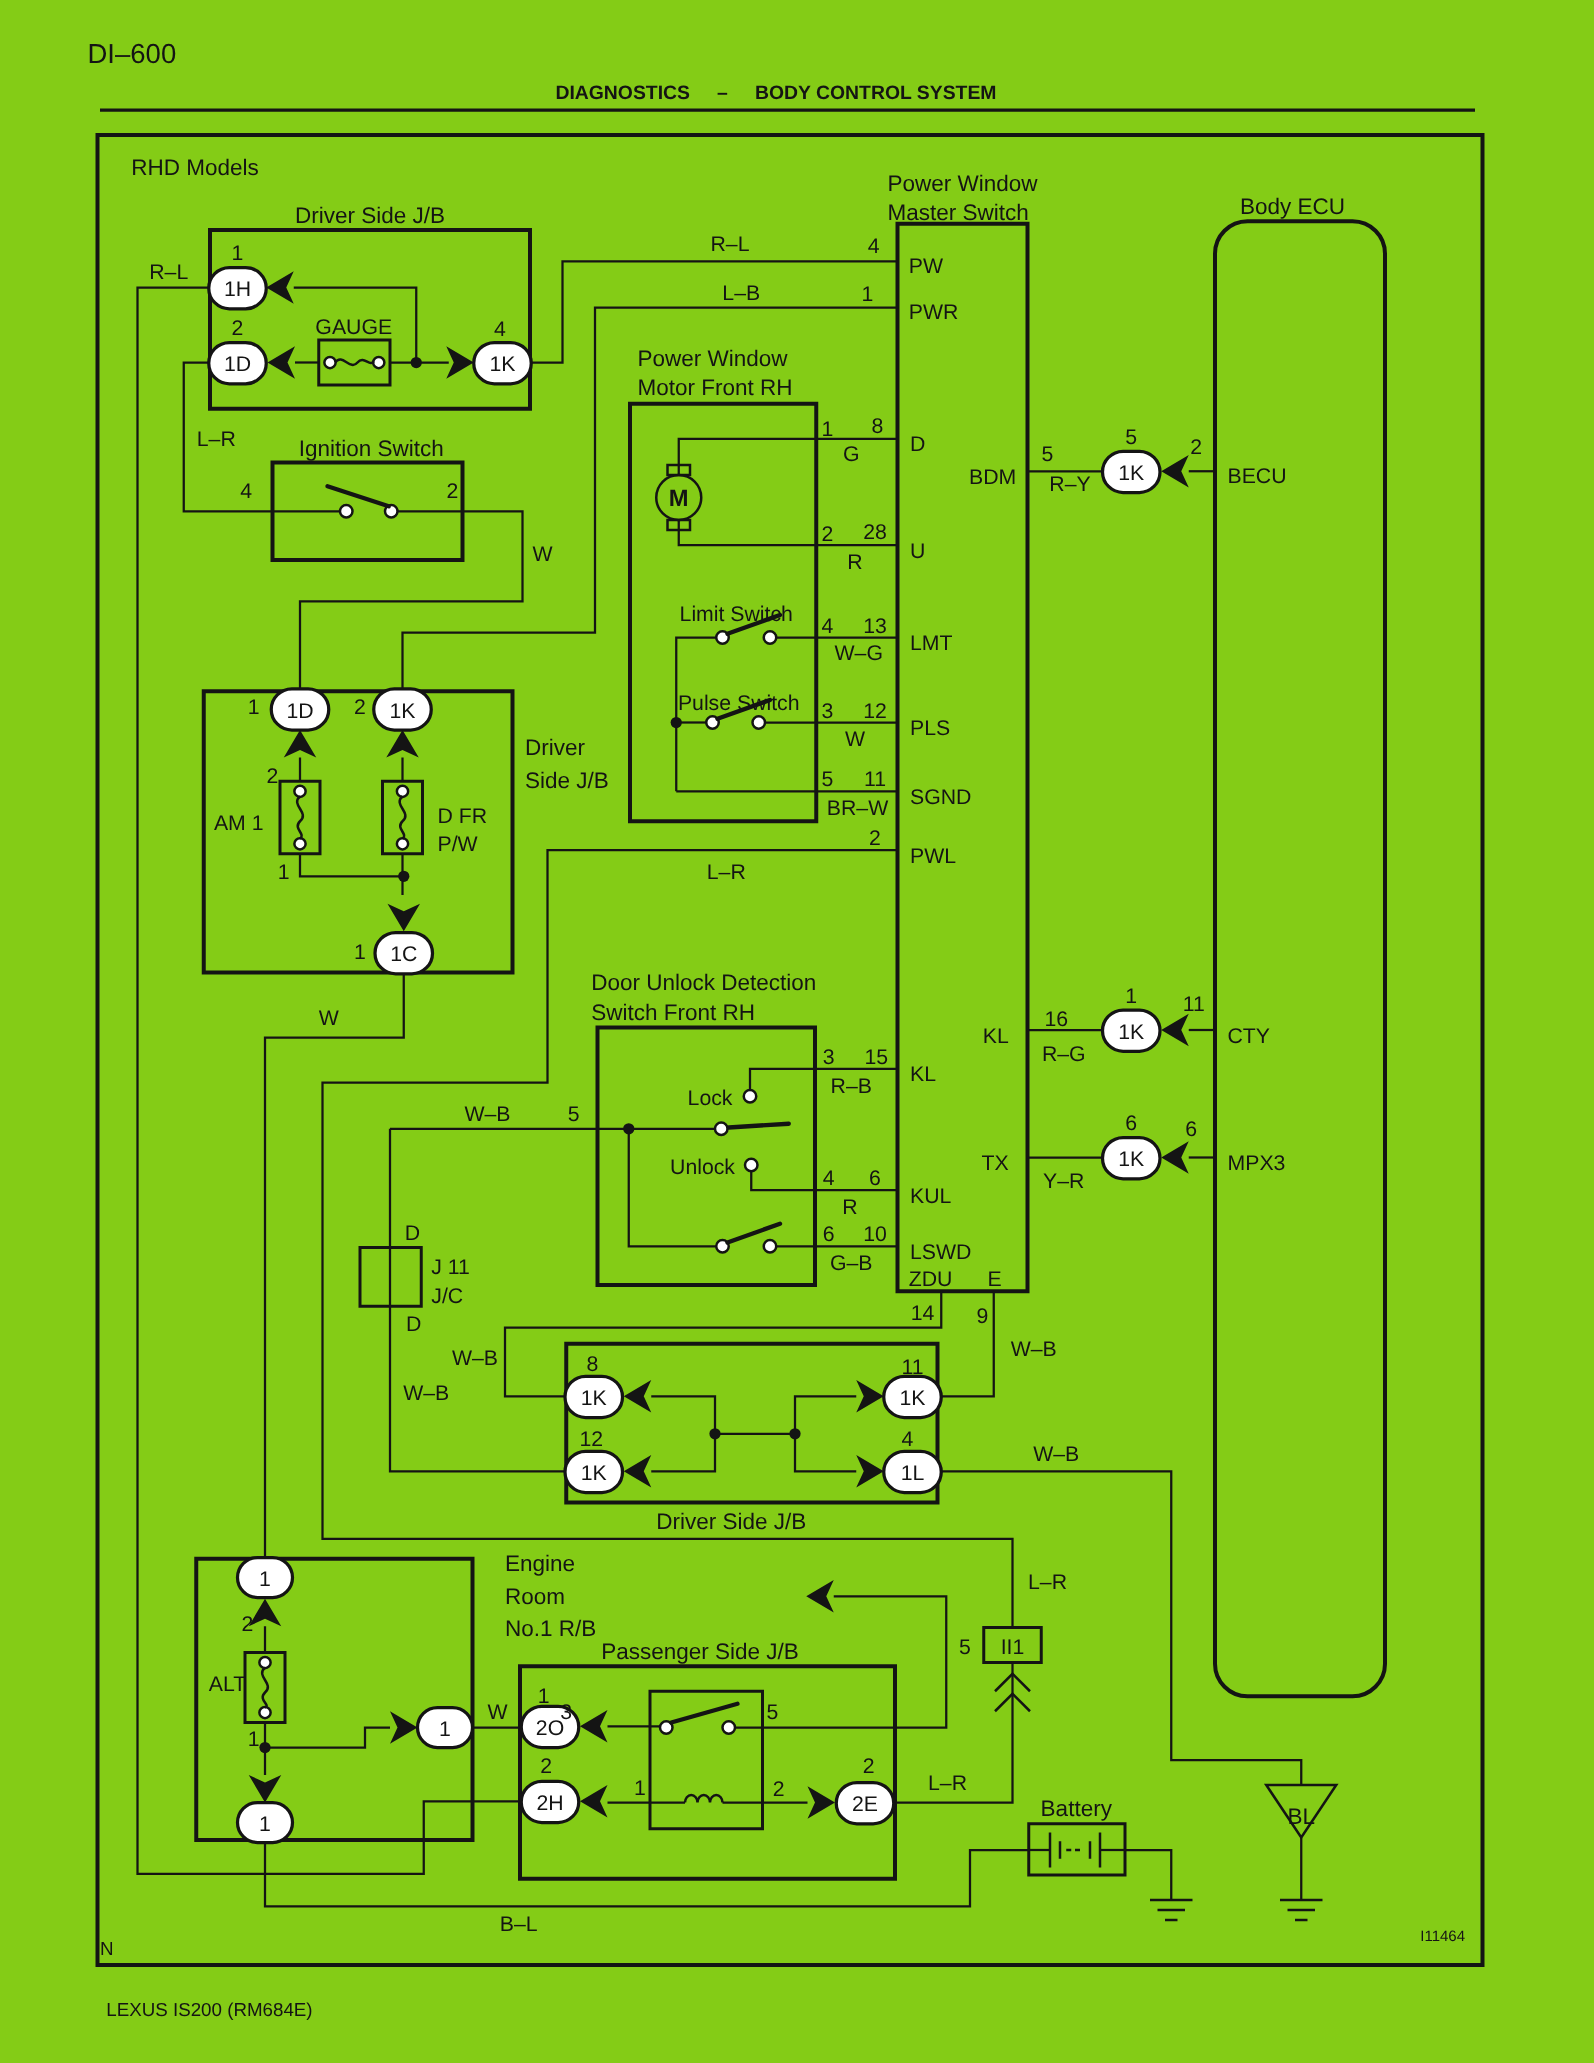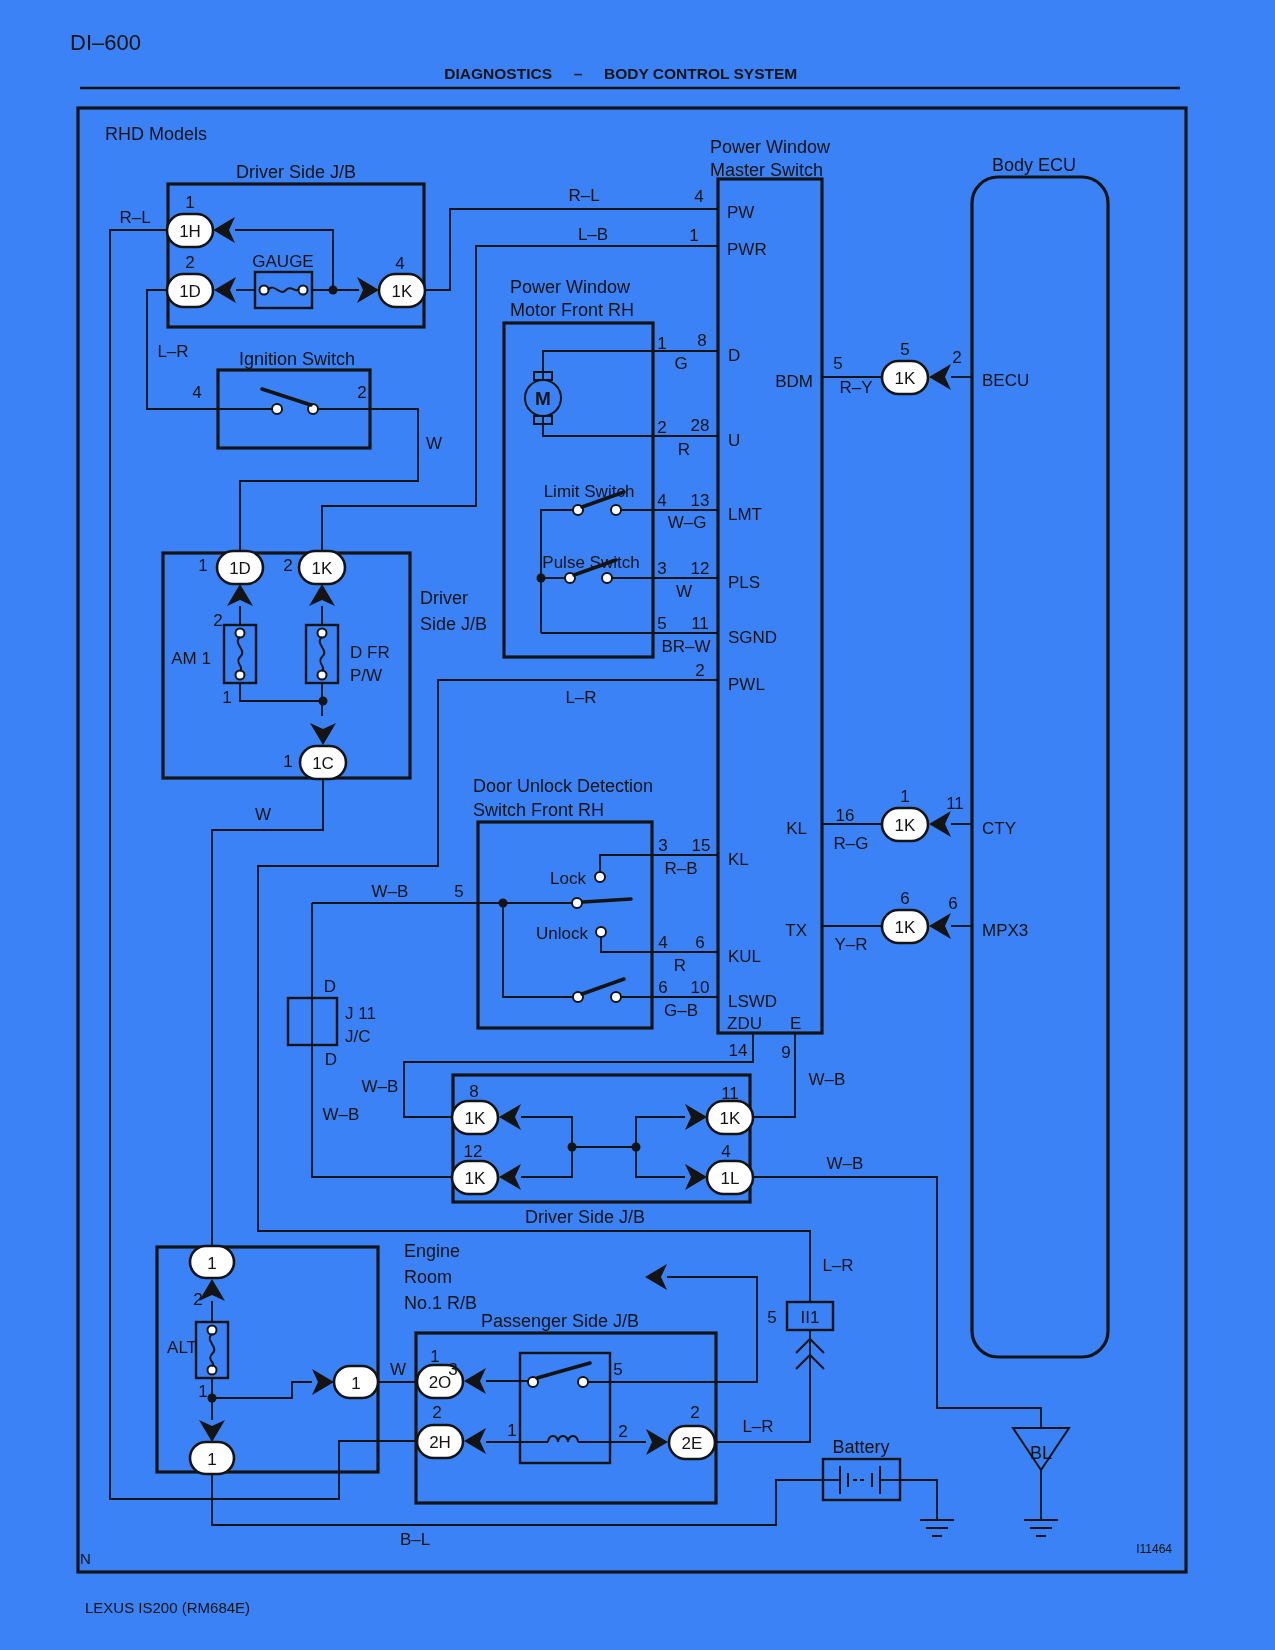--- a/index.html
+++ b/index.html
@@ -1,16 +1,16 @@
 <!DOCTYPE html>
 <html><head>
 <meta charset="utf-8">
 <style>
   html,body{margin:0;padding:0;background:#ddd;}
-  .page{width:1275px;height:1650px;background:#3b82f6;position:relative;margin:0 auto;
+  .page{width:1275px;height:1650px;background:#84cc16;position:relative;margin:0 auto;
         font-family:"Liberation Sans",sans-serif;}
   svg{position:absolute;left:0;top:0;}
   svg text{font-family:"Liberation Sans",sans-serif;fill:#141414;}
   .wire{stroke:#141414;stroke-width:1.8;fill:none;}
   .box{stroke:#141414;stroke-width:3.2;fill:none;}
   .box-thin{stroke:#141414;stroke-width:2.4;fill:none;}
   .oval{stroke:#141414;stroke-width:2.6;fill:#fff;}
   .blk{fill:#141414;stroke:none;}
   .sym{stroke:#141414;stroke-width:2;fill:none;}
   .contact{stroke:#141414;stroke-width:2;fill:#fff;}

